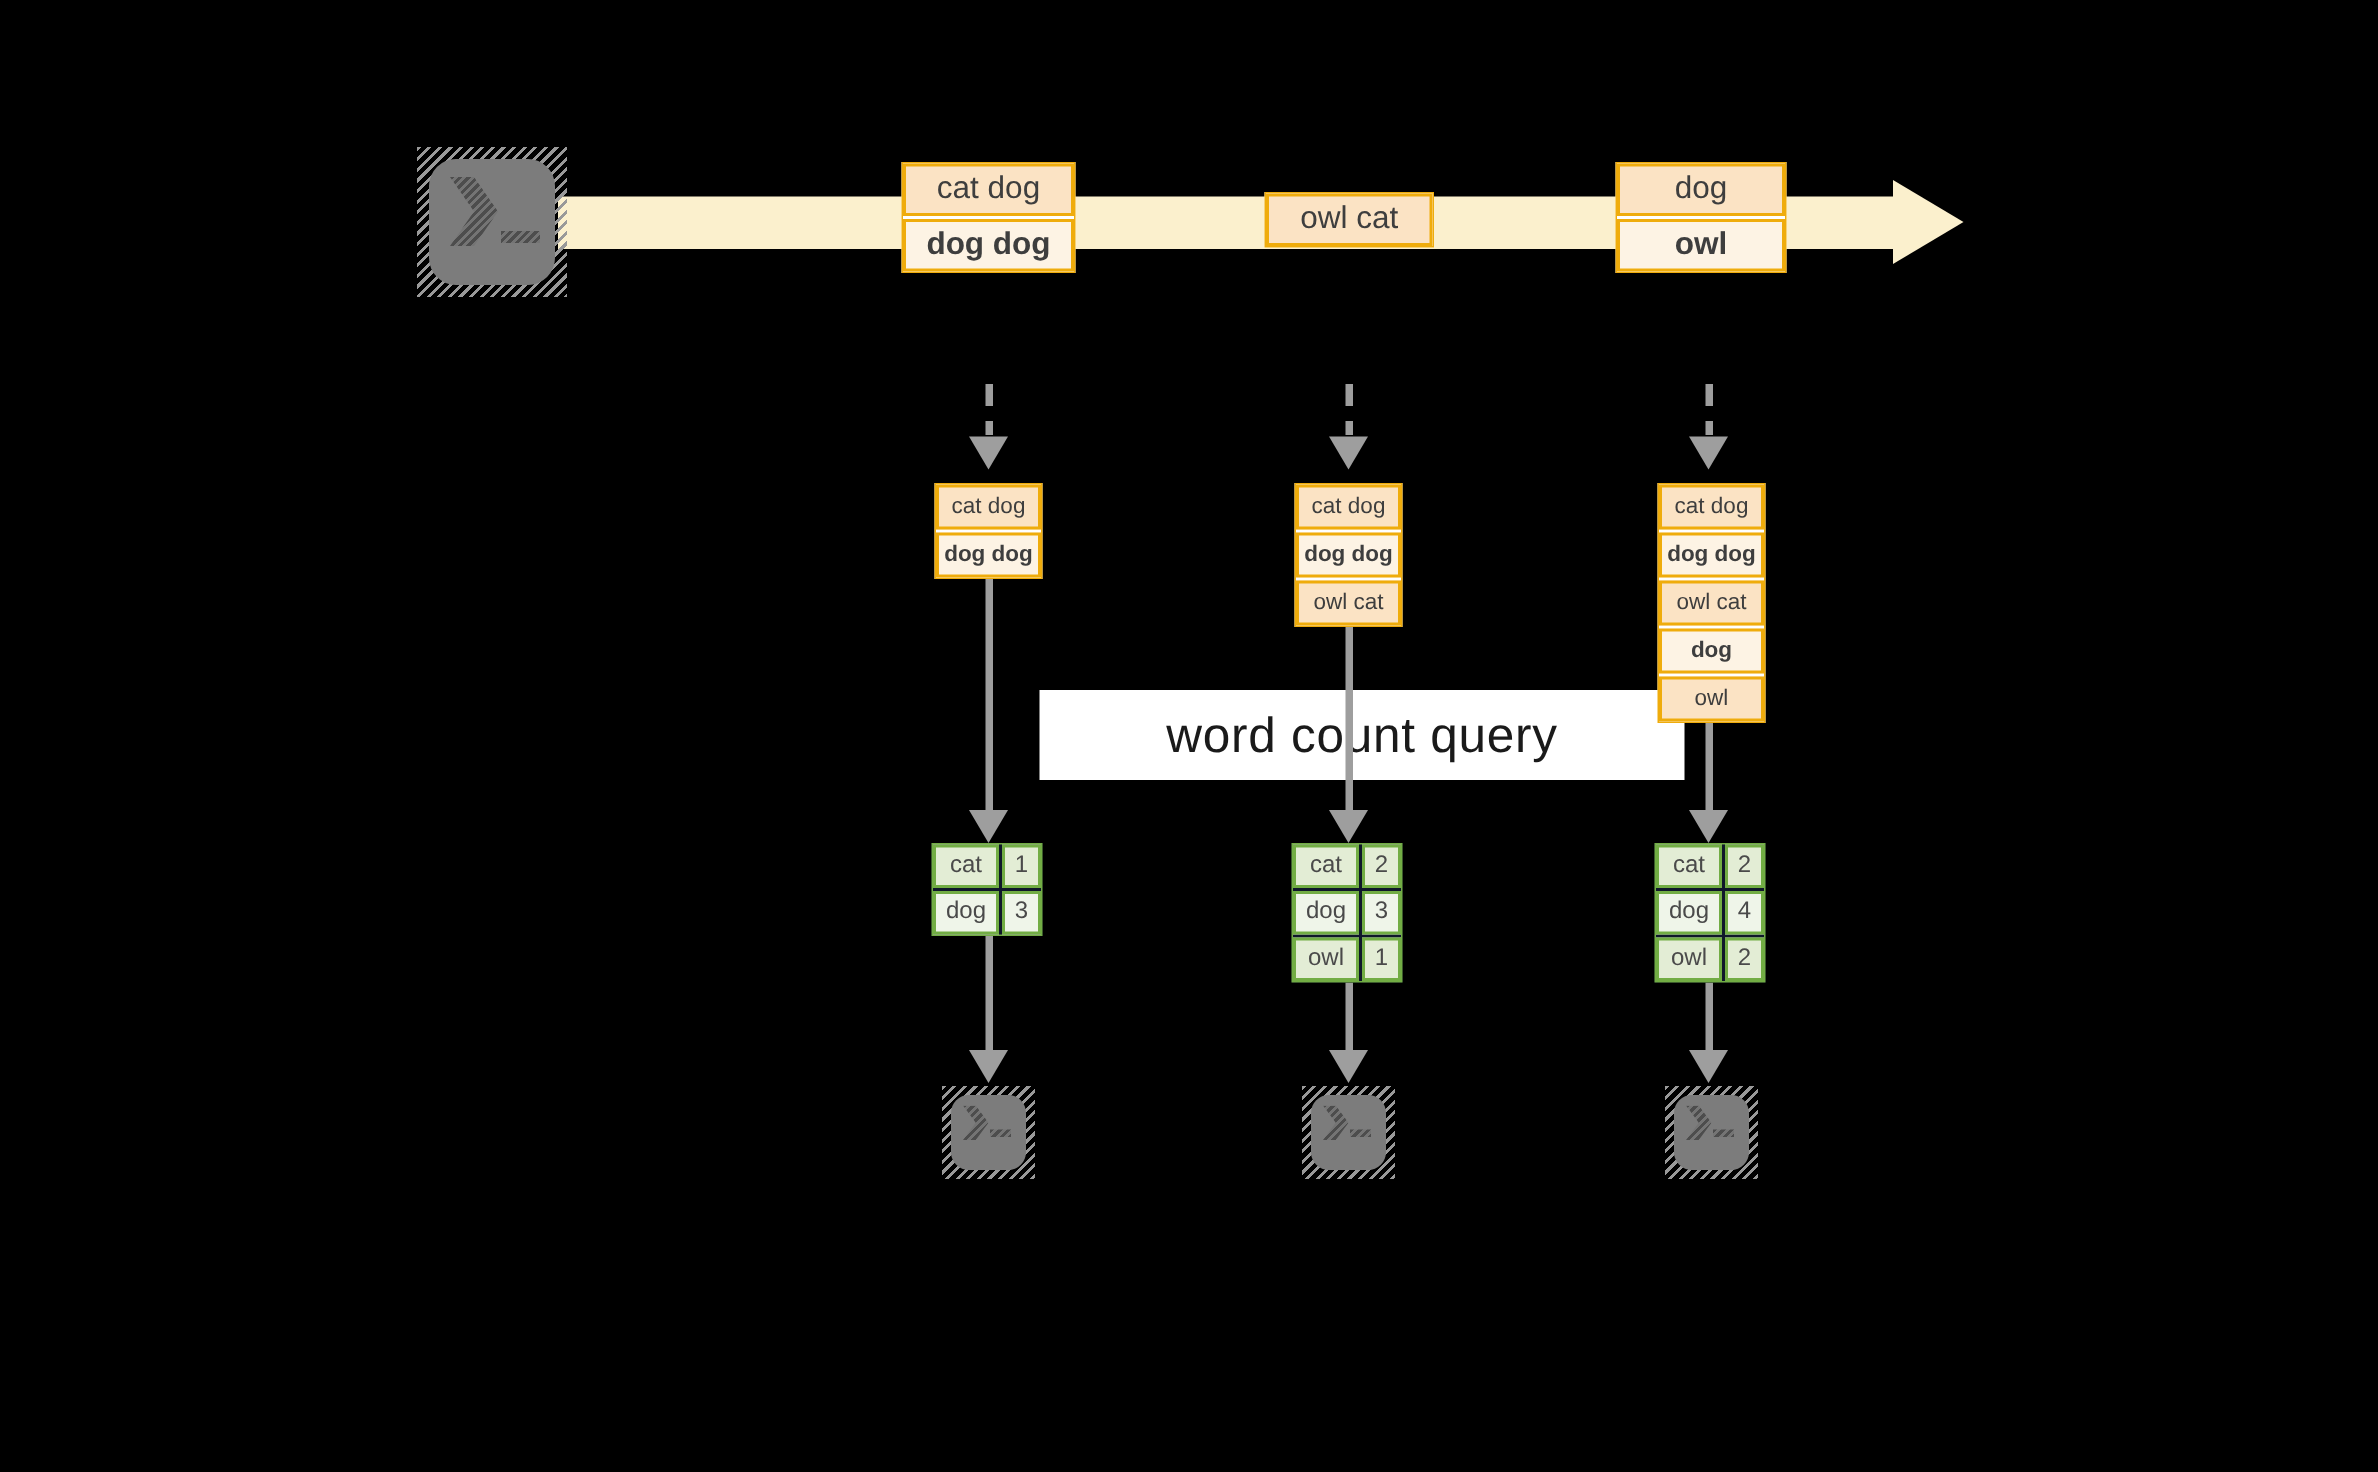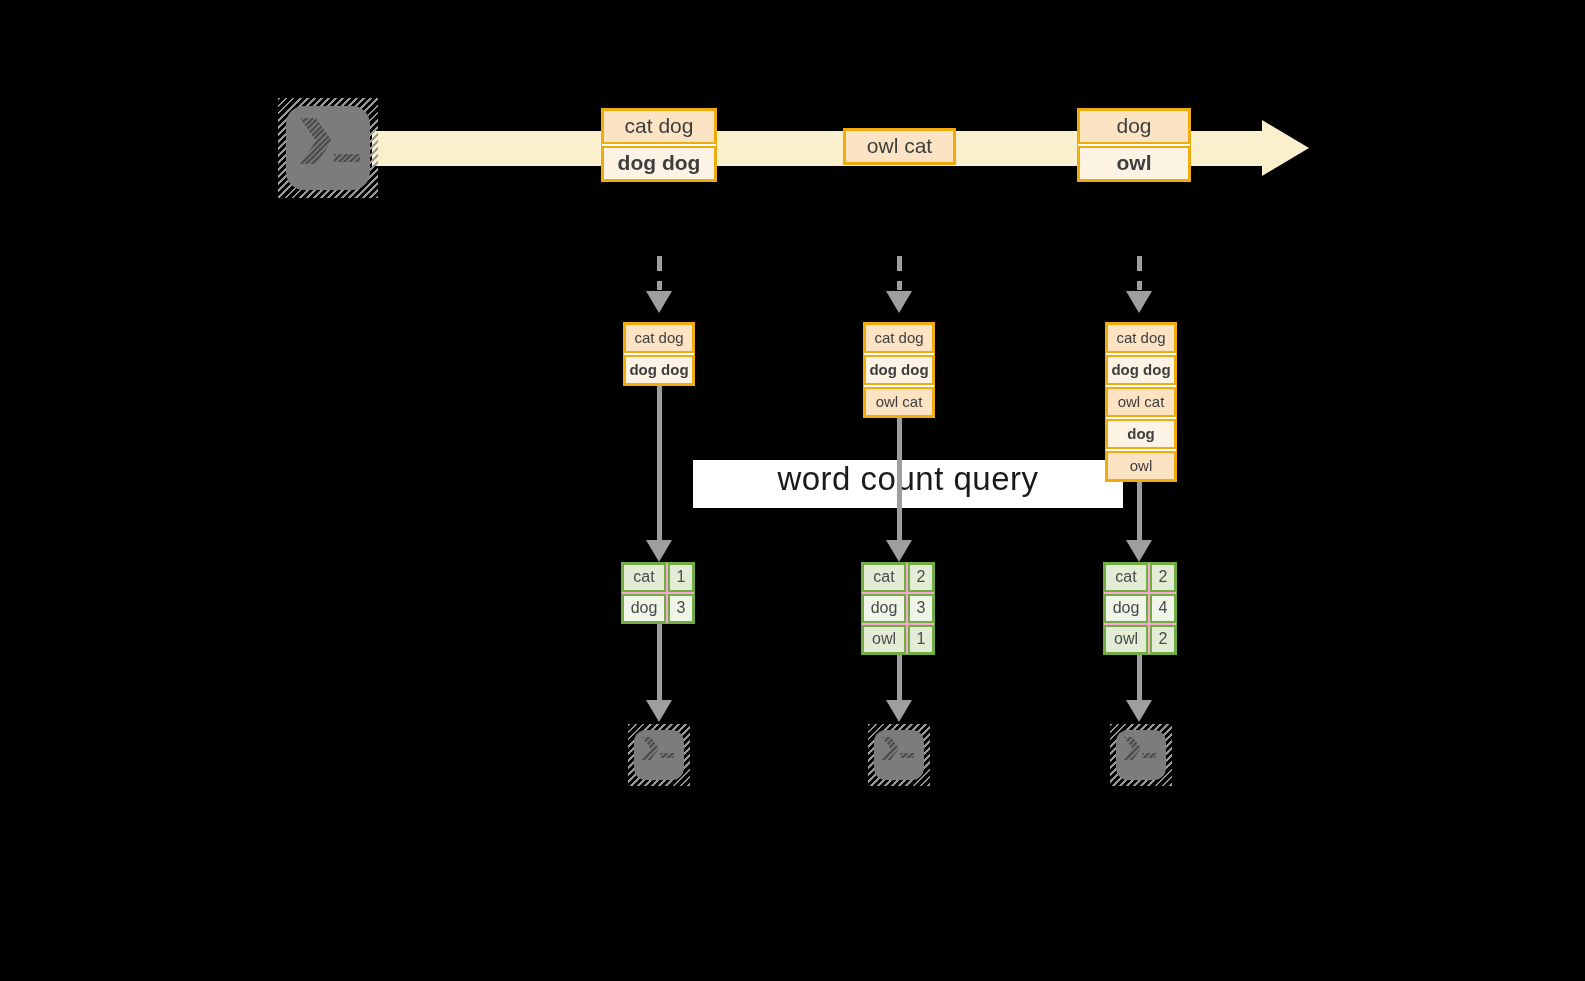--- a/index.html
+++ b/index.html
@@ -30,21 +30,21 @@
   .cellbox{display:flex;flex-direction:column;gap:2px;background:#fff;
     border:1px solid var(--gold);z-index:4;}
   .cellbox .cell{border:2px solid var(--gold);text-align:center;color:#3E3E3E;
     box-sizing:border-box;white-space:nowrap;overflow:hidden;}
   .msg .cell{height:35px;line-height:30px;font-size:21px;}
   .stack .cell{height:30px;line-height:25px;font-size:15px;}
   .peach{background:var(--peach);}
   .cream{background:var(--cream);font-weight:bold;}
 
   
-  .table{display:grid;grid-template-columns:44px 26px;gap:2px;background:#f9a8d4;
+  .table{display:grid;grid-template-columns:44px 26px;gap:2px;background:#0f172a;
     border:1px solid var(--green);z-index:4;}
   .table .cell{border:2px solid var(--green);height:29px;line-height:24px;
     text-align:center;font-size:16px;color:#4A4A4A;box-sizing:border-box;}
   .grow-d{background:var(--gdark);}
   .grow-l{background:var(--glight);}
 
   
   .vline{width:5px;background:var(--line);z-index:2;}
   .vdash{width:5px;z-index:2;
     background:repeating-linear-gradient(180deg,var(--line) 0 15px,transparent 15px 25px);}
@@ -58,22 +58,22 @@
   .term.big .term-body{left:8px;top:8px;right:8px;bottom:8px;border-radius:18px;}
   .term.small .term-body{left:6px;top:6px;right:6px;bottom:6px;border-radius:12px;}
   .glyph{position:absolute;background:repeating-linear-gradient(135deg,#4D4D4D 0 2px,#747474 2px 4px);}
   .chev{clip-path:polygon(0 0,50% 0,100% 50%,50% 100%,0 100%,50% 50%);}
   .term.big .chev{left:14px;top:12px;width:32px;height:46px;}
   .term.big .under{left:48px;top:48px;width:26px;height:8px;}
   .term.small .chev{left:8px;top:7px;width:17px;height:23px;}
   .term.small .under{left:26px;top:23px;width:14px;height:5px;}
 
   
-  .qband{left:693px;top:460px;width:430px;height:48px;background:#fff;z-index:1;
-    display:flex;align-items:flex-start;justify-content:center;}
+  .qband{left:693px;top:460px;width:430px;height:60px;background:#fff;z-index:1;
+    display:flex;align-items:center;justify-content:center;}
   .qband span{font-size:33px;font-weight:300;color:#1A1A1A;letter-spacing:0.5px;white-space:nowrap;}
 </style>
 </head>
 <body>
 
 <div class="abs band"></div>
 <div class="abs band-head"></div>
 
 <div class="abs term big" style="left:278px;top:98px;width:100px;height:100px">
   <div class="term-body">

